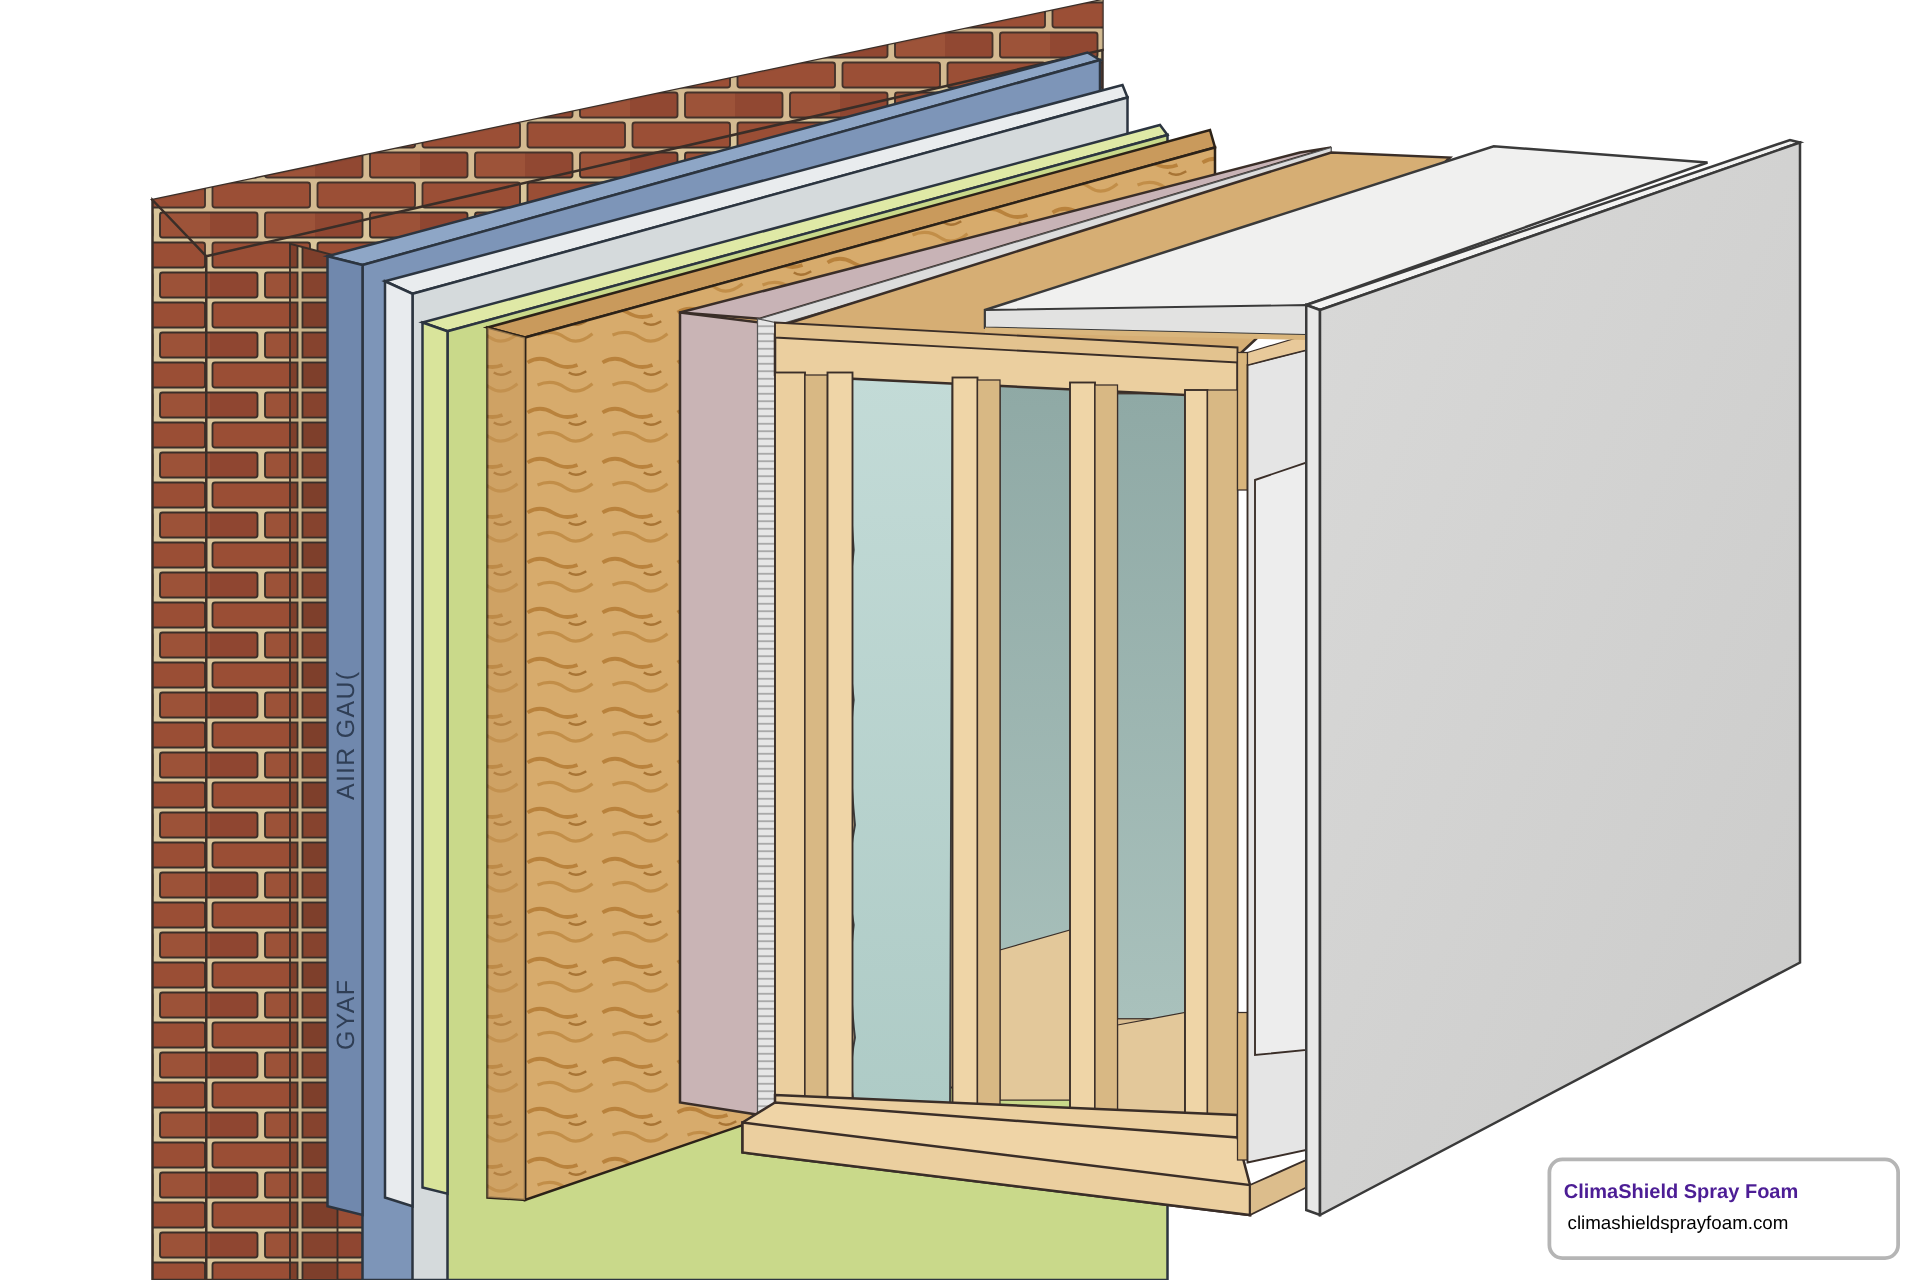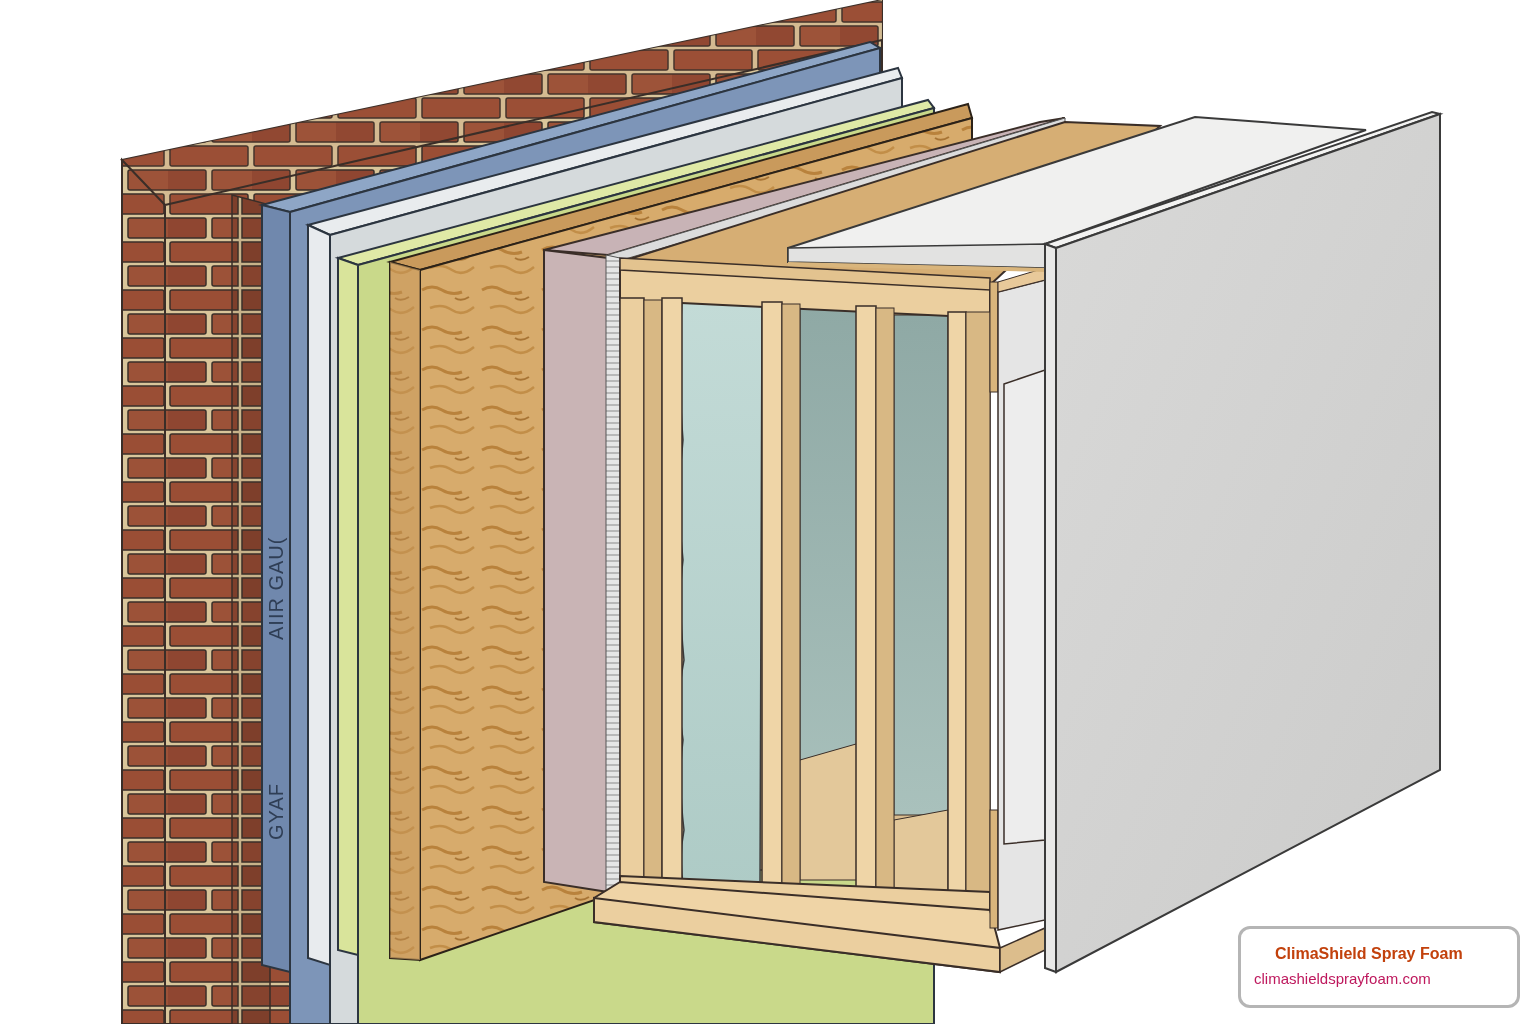--- a/index.html
+++ b/index.html
@@ -1,21 +1,21 @@
 <!DOCTYPE html>
 <html><head>
 <meta charset="utf-8">
 <style>
   html,body{margin:0;padding:0;background:#ffffff;}
   body{width:1536px;height:1024px;position:relative;overflow:hidden;font-family:"Liberation Sans",sans-serif;}
   #stage{position:absolute;left:0;top:0;width:1536px;height:1024px;}
   .layer-label{font-family:"Liberation Sans",sans-serif;font-size:20px;fill:#2f3e55;letter-spacing:1px;}
   .brand-card{position:absolute;left:1238px;top:926px;width:282px;height:82px;border:3px solid #b5b5b5;border-radius:12px;background:#ffffff;box-sizing:border-box;}
-  .brand-title{position:absolute;left:10px;top:16px;font-size:16px;font-weight:bold;color:#c2410c;font-family:"Liberation Sans",sans-serif;white-space:nowrap;margin-left:24px;}
-  .brand-url{position:absolute;left:13px;top:41px;font-size:15px;color:#be185d;font-family:"Liberation Sans",sans-serif;white-space:nowrap;}
+  .brand-title{position:absolute;left:10px;top:16px;font-size:16px;font-weight:bold;color:#4c1d95;font-family:"Liberation Sans",sans-serif;white-space:nowrap;}
+  .brand-url{position:absolute;left:13px;top:41px;font-size:15px;color:#000000;font-family:"Liberation Sans",sans-serif;white-space:nowrap;}
 </style>
 </head>
 <body>
 
 <div id="stage">
 <svg width="1536" height="1024" viewBox="0 0 1536 1024" xmlns="http://www.w3.org/2000/svg">
   <defs>
     <pattern id="brickPat" x="0" y="0" width="84" height="48" patternUnits="userSpaceOnUse">
       <rect width="84" height="48" fill="#d9c59a"></rect>
       <rect x="2" y="2" width="78" height="20" rx="2" fill="#9a4e35" stroke="#3a2e28" stroke-width="1.5"></rect>

